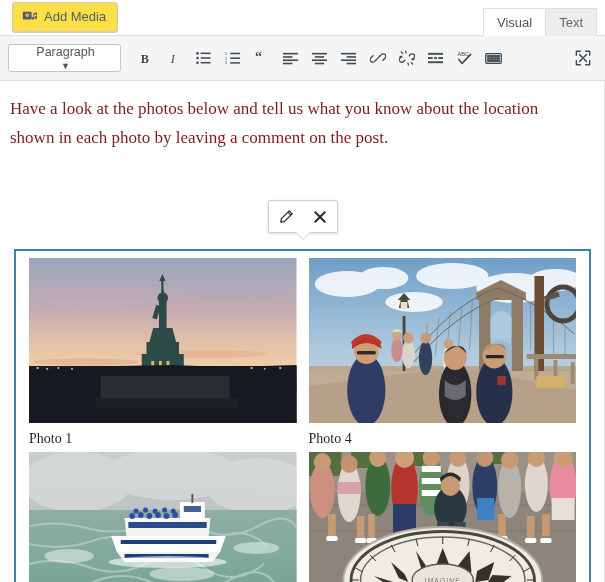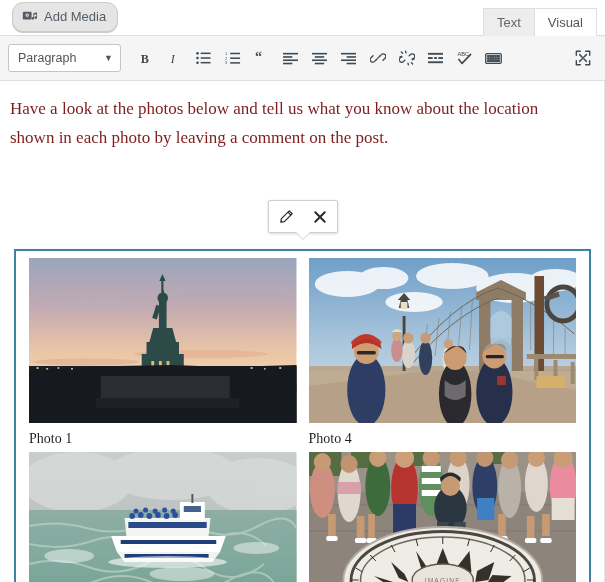--- a/index.html
+++ b/index.html
@@ -16,23 +16,23 @@
   .editor-top {
     position: relative;
     height: 36px;
     background: #ffffff;
     border-bottom: 1px solid #dedede;
   }
   .add-media-btn {
     position: absolute; left: 12px; top: 2px;
     display: flex; align-items: center; gap: 6px;
     height: 30px; padding: 0 11px 0 9px;
-    background: #e5e5e5;
+    background: #fde047;
     border: 1px solid #cccccc;
-    border-radius: 11px;
+    border-radius: 3px;
     color: #555d66;
     font-size: 13px;
     cursor: pointer;
     box-shadow: 0 1px 0 #cccccc;
   }
   .add-media-btn .label { line-height: 1; padding-bottom: 1px; }
   .media-icon { width: 16px; height: 16px; display: block; color: #555d66; }
 
   .tabs { position: absolute; right: 8px; bottom: -1px; display: flex; }
   .tab {
@@ -67,20 +67,21 @@
     display: flex; align-items: center; justify-content: space-between;
     width: 113px; height: 28px;
     background: #ffffff;
     border: 1px solid #c5c5c5;
     border-radius: 3px;
     padding: 0 7px 0 9px;
     font-size: 12.5px;
     color: #555555;
     cursor: pointer;
     margin-right: 10px;
+    flex-direction: column;
   }
   .caret { font-size: 9px; color: #555555; line-height: 1; }
 
   .tool {
     width: 29px; height: 29px;
     display: flex; align-items: center; justify-content: center;
     color: #3f4a52;
     cursor: pointer;
     border-radius: 2px;
     flex: none;
@@ -158,22 +159,22 @@
     <span>
       <svg class="media-icon" viewBox="0 0 20 20" fill="currentColor">
         <path d="M2.25 3.5h8.5c.69 0 1.25.56 1.25 1.25v7c0 .69-.56 1.25-1.25 1.25h-8.5C1.56 13 1 12.44 1 11.75v-7c0-.69.56-1.25 1.25-1.25zm4.25 2.2a2.05 2.05 0 100 4.1 2.05 2.05 0 000-4.1zm0 1.25a.8.8 0 110 1.6.8.8 0 010-1.6z"></path>
         <path d="M14.2 5.2v5.05a1.6 1.6 0 10.95 1.46V7.05l2.6-.6V9.4a1.6 1.6 0 10.95 1.46V4.1l-4.5 1.1z"></path>
       </svg>
     </span>
     <span class="label">Add Media</span>
   </div>
 
   <div class="tabs">
+    <div class="tab active">Visual</div>
     <div class="tab">Text</div>
-    <div class="tab active">Visual</div>
   </div>
 </div>
 
 <div class="mce-toolbar">
 
   <div class="format-select">
     <span>Paragraph</span>
     <span class="caret">▼</span>
   </div>
 

